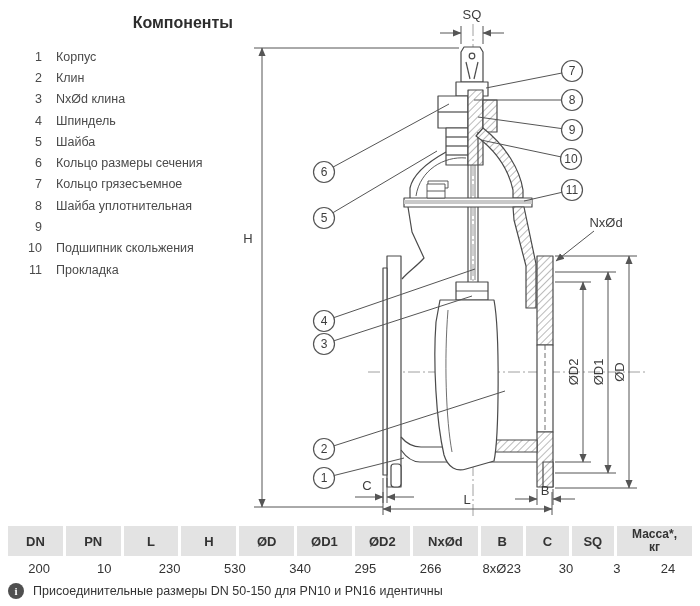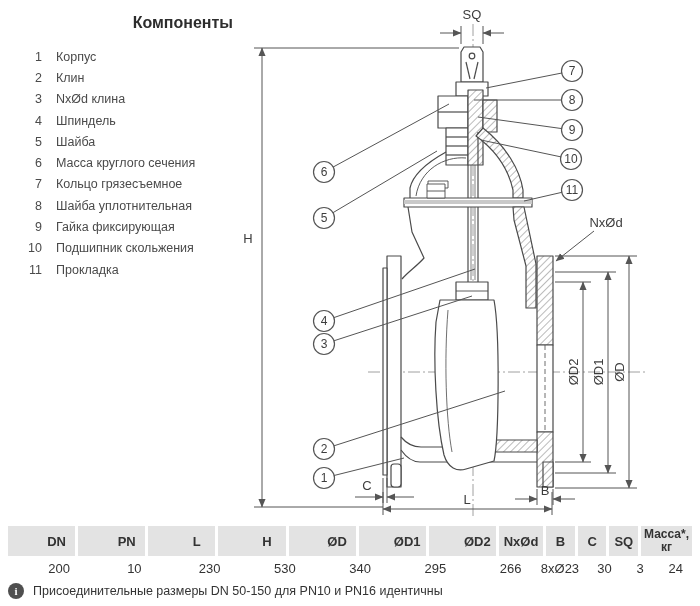--- a/index.html
+++ b/index.html
@@ -17,21 +17,21 @@
   .cotxt{font-family:"Liberation Sans",sans-serif;font-size:12px;fill:#3d3d3d;}
   
   .spec{position:absolute;left:8px;top:526px;width:684px;}
   .trow{display:flex;width:100%;}
   .trow .cell{margin-right:3px;}
   .trow .cell:last-child{margin-right:0;}
   .thead .cell{background:#e3e3e3;height:30px;display:flex;flex-direction:column;
                align-items:center;justify-content:center;font-weight:bold;font-size:13px;color:#333;}
   .tvals .cell{background:#fff;height:24px;display:flex;align-items:center;justify-content:center;
                font-size:13px;color:#333;}
-  .c-std{flex:57 1 0;padding-left:30px;} .c-nxod{flex:68 1 0;} .c-sm{flex:44 1 0;} .c-mass{flex:78 1 0;}
+  .c-std{flex:57 1 0;} .c-nxod{flex:68 1 0;} .c-sm{flex:44 1 0;} .c-mass{flex:78 1 0;}
   .mass2{font-size:12px;line-height:13px;text-align:center;}
   
   .note{position:absolute;left:8px;top:583px;display:flex;align-items:center;}
   .note .icon{width:16px;height:16px;border-radius:50%;background:#4f4f4f;color:#fff;
               font-weight:bold;font-size:11px;display:flex;align-items:center;justify-content:center;
               font-family:"Liberation Serif",serif;flex:none;}
   .note .txt{margin-left:9px;font-size:12.5px;color:#333;}
 </style>
 </head>
 <body>
@@ -55,33 +55,32 @@
     <div class="comp-row">
         <span class="num">4</span>
         <span class="lbl">Шпиндель</span>
       </div>
     <div class="comp-row">
         <span class="num">5</span>
         <span class="lbl">Шайба</span>
       </div>
     <div class="comp-row">
         <span class="num">6</span>
-        <span class="lbl">Масса круглого сечения</span>
+        <span class="lbl">Кольцо размеры сечения</span>
       </div>
     <div class="comp-row">
         <span class="num">7</span>
         <span class="lbl">Кольцо грязесъемное</span>
       </div>
     <div class="comp-row">
         <span class="num">8</span>
         <span class="lbl">Шайба уплотнительная</span>
       </div>
     <div class="comp-row">
         <span class="num">9</span>
-        <span class="lbl">Гайка фиксирующая</span>
       </div>
     <div class="comp-row">
         <span class="num">10</span>
         <span class="lbl">Подшипник скольжения</span>
       </div>
     <div class="comp-row">
         <span class="num">11</span>
         <span class="lbl">Прокладка</span>
       </div>
   </div>

